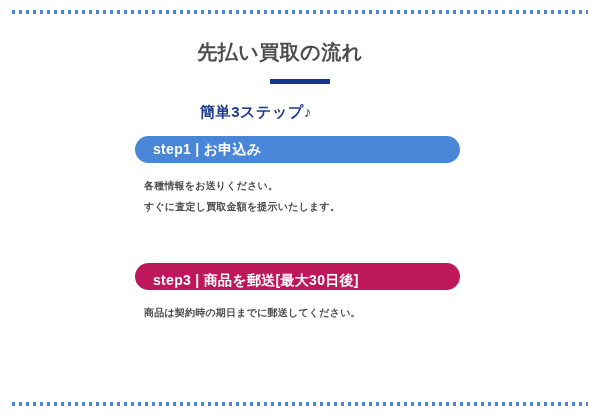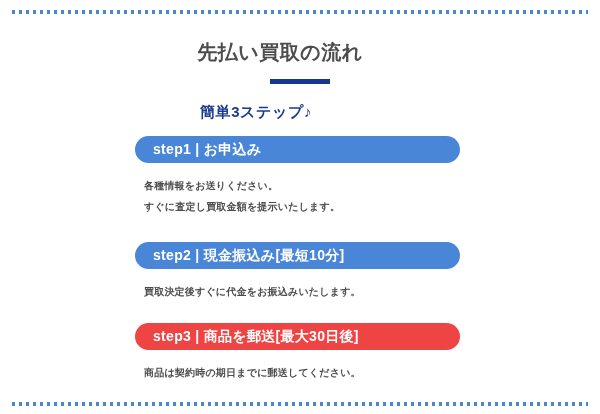--- a/index.html
+++ b/index.html
@@ -136,33 +136,25 @@
         <span>step1 | お申込み</span>
       </div>
       <div class="step-body">
         <span class="line">各種情報をお送りください。</span>
         <span class="line">すぐに査定し買取金額を提示いたします。</span>
       </div>
     </div>
 
     <div class="gap-after-1"></div>
 
-    <div class="step-block">
-      <div class="step-pill" style="background: rgb(74, 134, 216);">
-        <span>step2 | 現金振込み[最短10分]</span>
-      </div>
-      <div class="step-body">
-        <span class="line">買取決定後すぐに代金をお振込みいたします。</span>
-      </div>
-    </div>
 
     <div class="gap-after-2"></div>
 
     <div class="step-block">
-      <div class="step-pill" style="background: #ef4444;">
+      <div class="step-pill" style="background: #be185d; align-items: flex-end;">
         <span>step3 | 商品を郵送[最大30日後]</span>
       </div>
       <div class="step-body">
         <span class="line">商品は契約時の期日までに郵送してください。</span>
       </div>
     </div>
 
   </div>
 
   <div class="dot-rule bottom" style="--dotcolor: #4a86d8;"></div>

